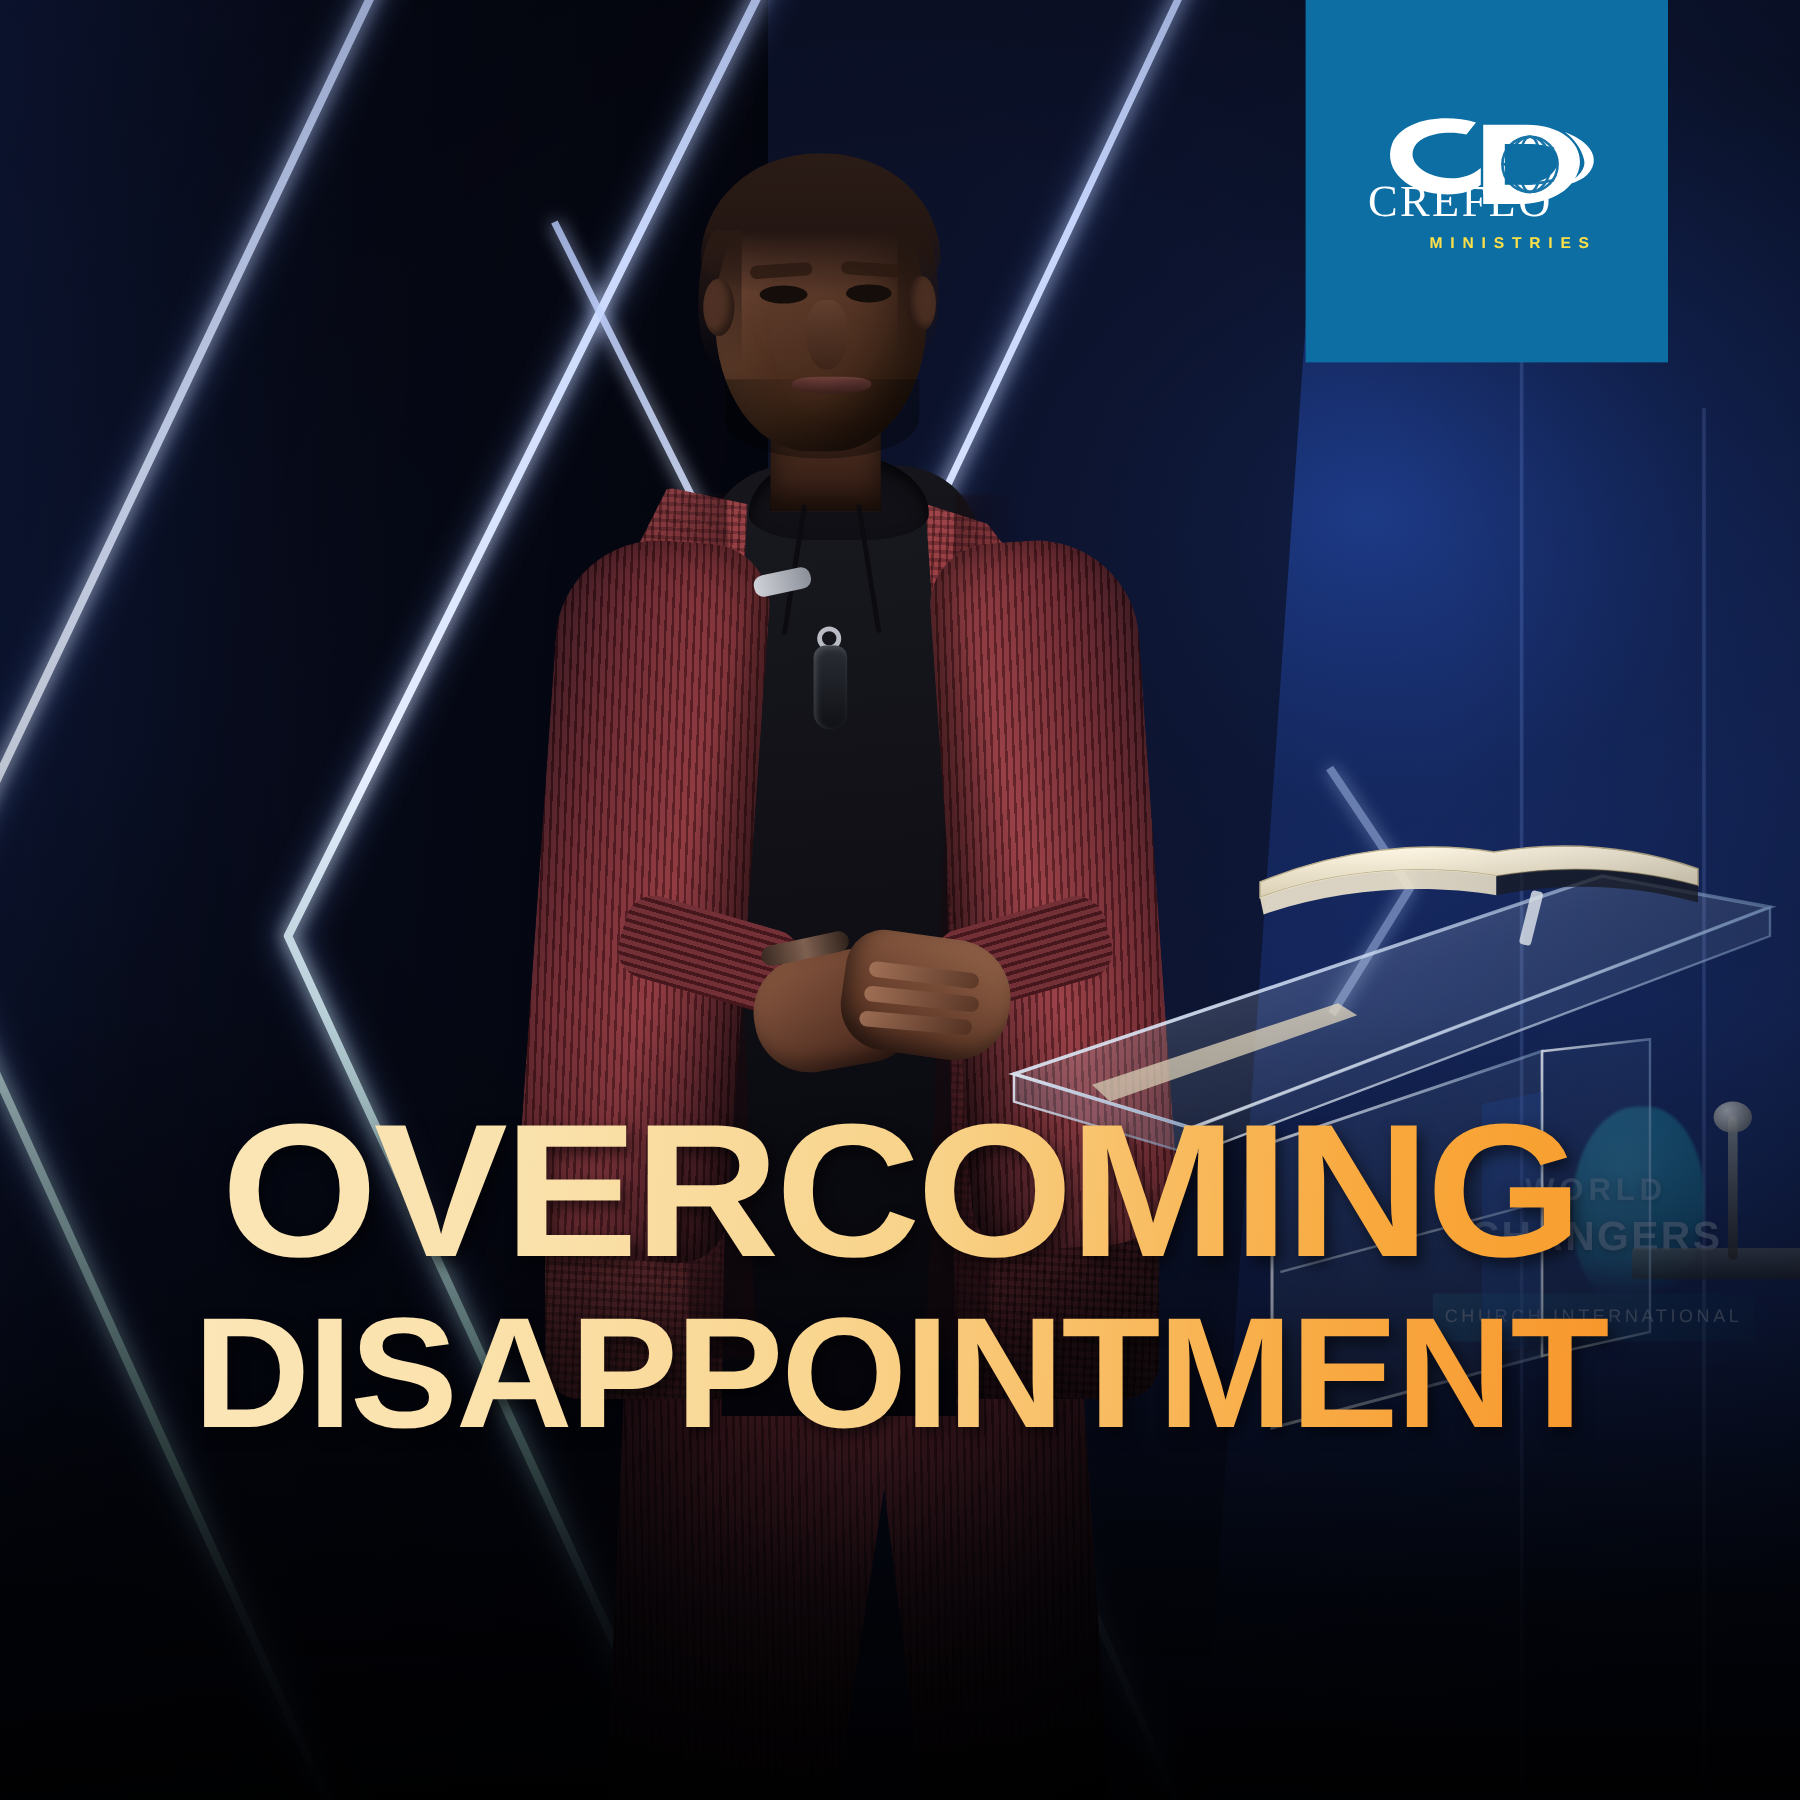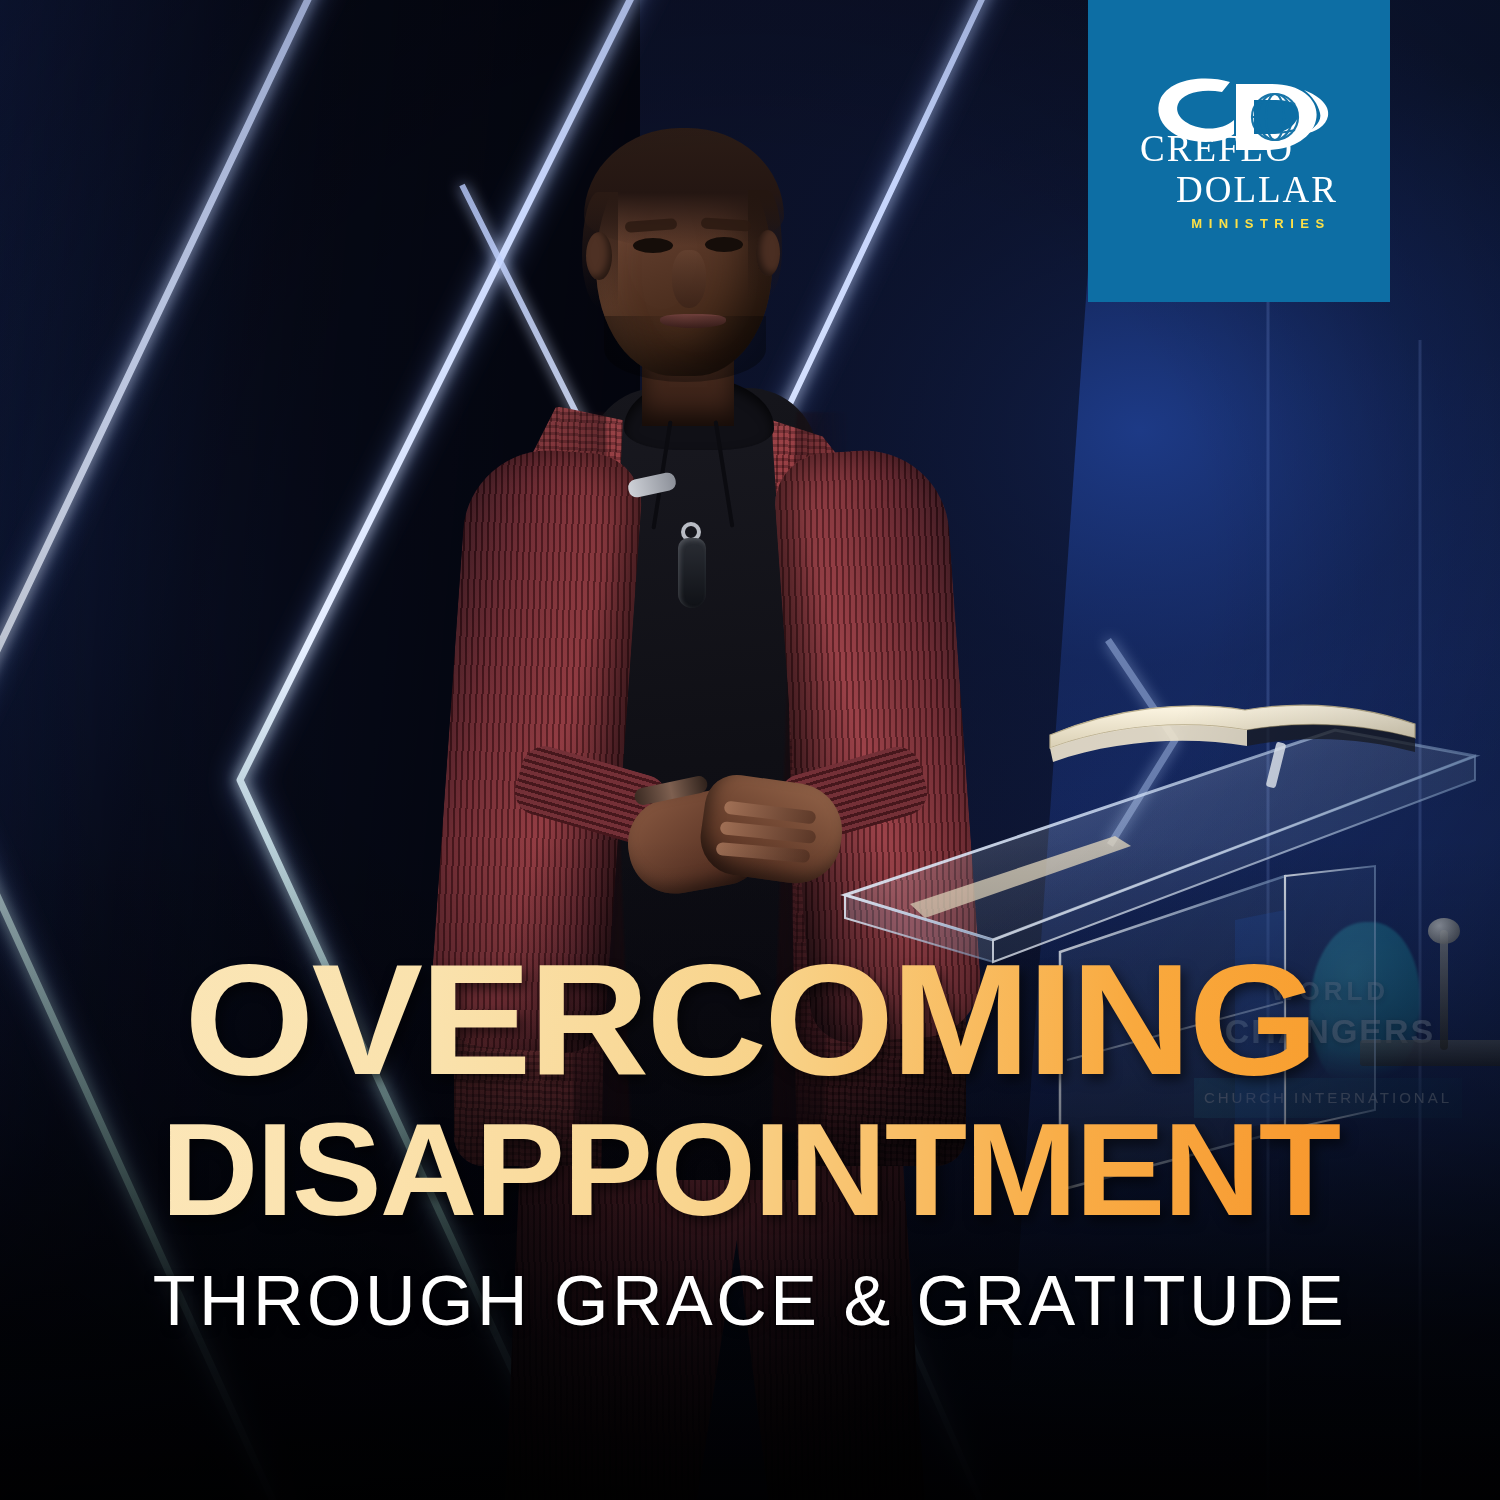--- a/index.html
+++ b/index.html
@@ -267,21 +267,21 @@
     text-align:center; width:250px; padding-left:36px;
   }
   .logo-line3 {
     color:#fde047; font-family:"Liberation Sans", sans-serif; font-weight:700;
     font-size:13px; letter-spacing:6.5px; margin-top:8px; text-align:center;
     width:250px; padding-left:44px;
   }
 
   
   .title-block {
-    position:absolute; left:0; top:940px; width:1500px; height:400px;
+    position:absolute; left:0; top:914px; width:1500px; height:400px;
     text-align:center;
   }
   .title-line1, .title-line2 {
     font-weight:700;
     line-height:1;
     white-space:nowrap;
     background-clip:text; -webkit-background-clip:text;
     color:transparent; -webkit-text-fill-color:transparent;
     filter: drop-shadow(4px 6px 6px rgba(0,0,0,0.55));
   }
@@ -479,23 +479,21 @@
           <ellipse cx="131" cy="45" rx="17" ry="23"></ellipse>
           <line x1="108" y1="45" x2="154" y2="45"></line>
           <path d="M111 32 Q131 26 151 32"></path>
           <path d="M111 58 Q131 64 151 58"></path>
         </g>
 
         <path d="M160 18 C176 24 186 34 184 44 C182 54 172 60 160 62 C172 56 178 48 176 41 C174 32 168 24 160 18 Z" fill="#ffffff"></path>
       </svg>
     </div>
     <div class="logo-line1">CREFLO</div>
-    <div class="logo-line2">DOLLAR</div>
     <div class="logo-line3">MINISTRIES</div>
   </div>
 
   <div class="title-block">
     <div class="title-line1">OVERCOMING</div>
     <div class="title-line2">DISAPPOINTMENT</div>
-    <div class="title-sub">THROUGH GRACE &amp; GRATITUDE</div>
   </div>
 
 </div>
 
 </body></html>

